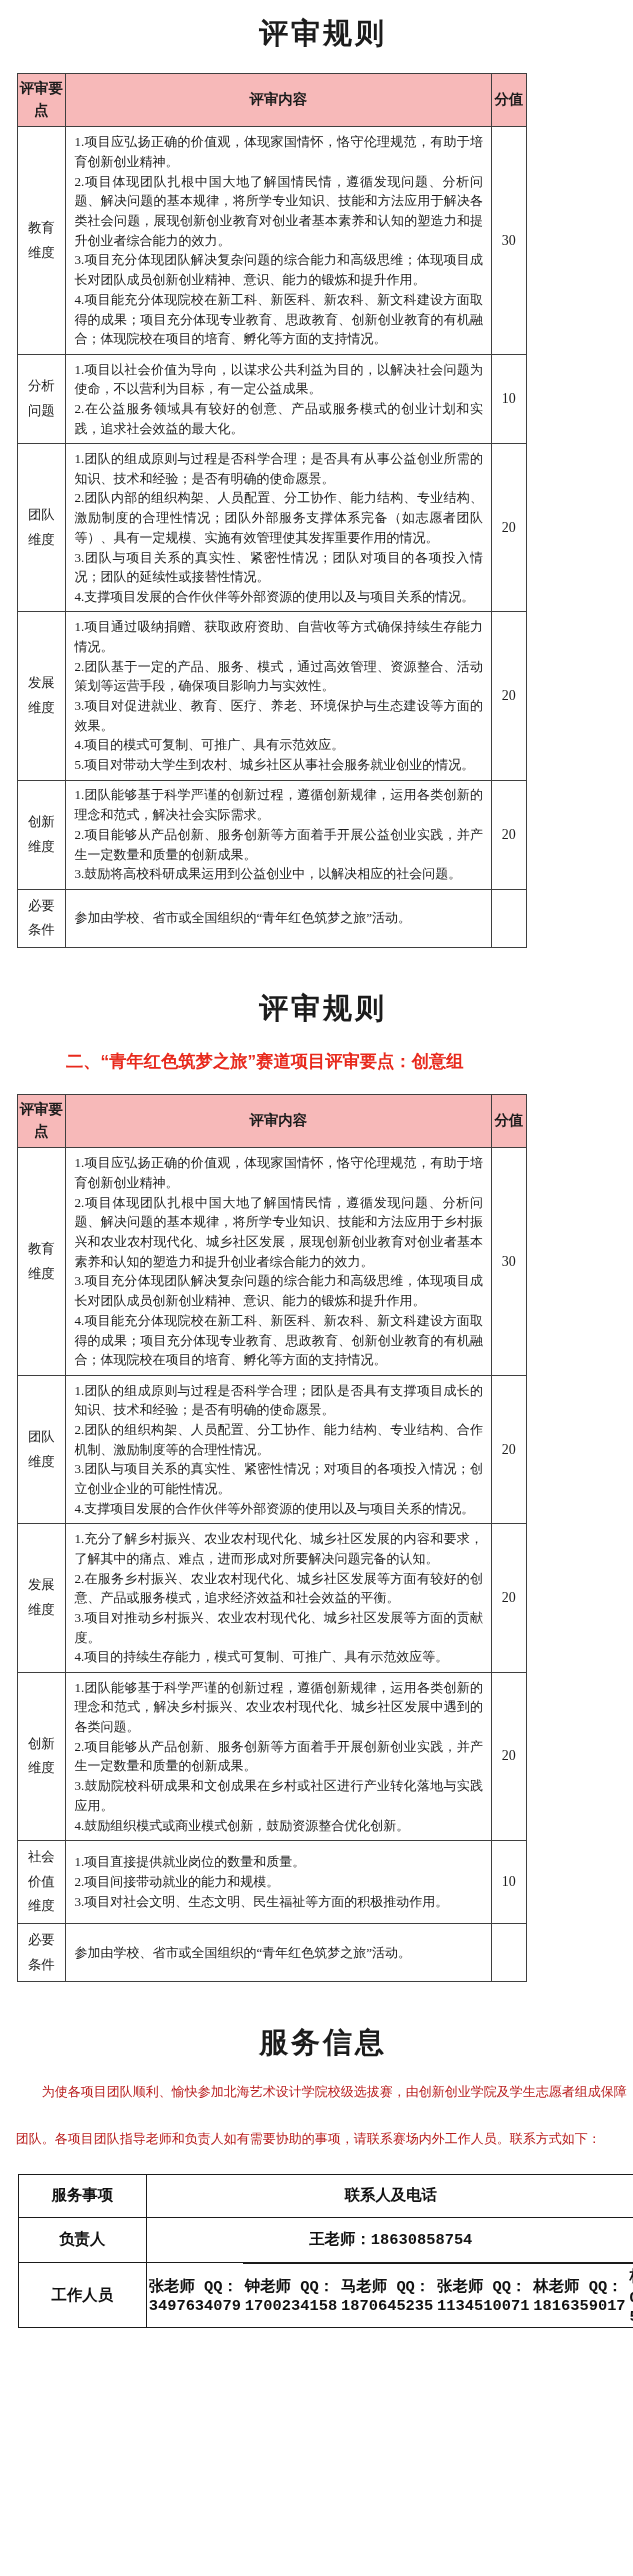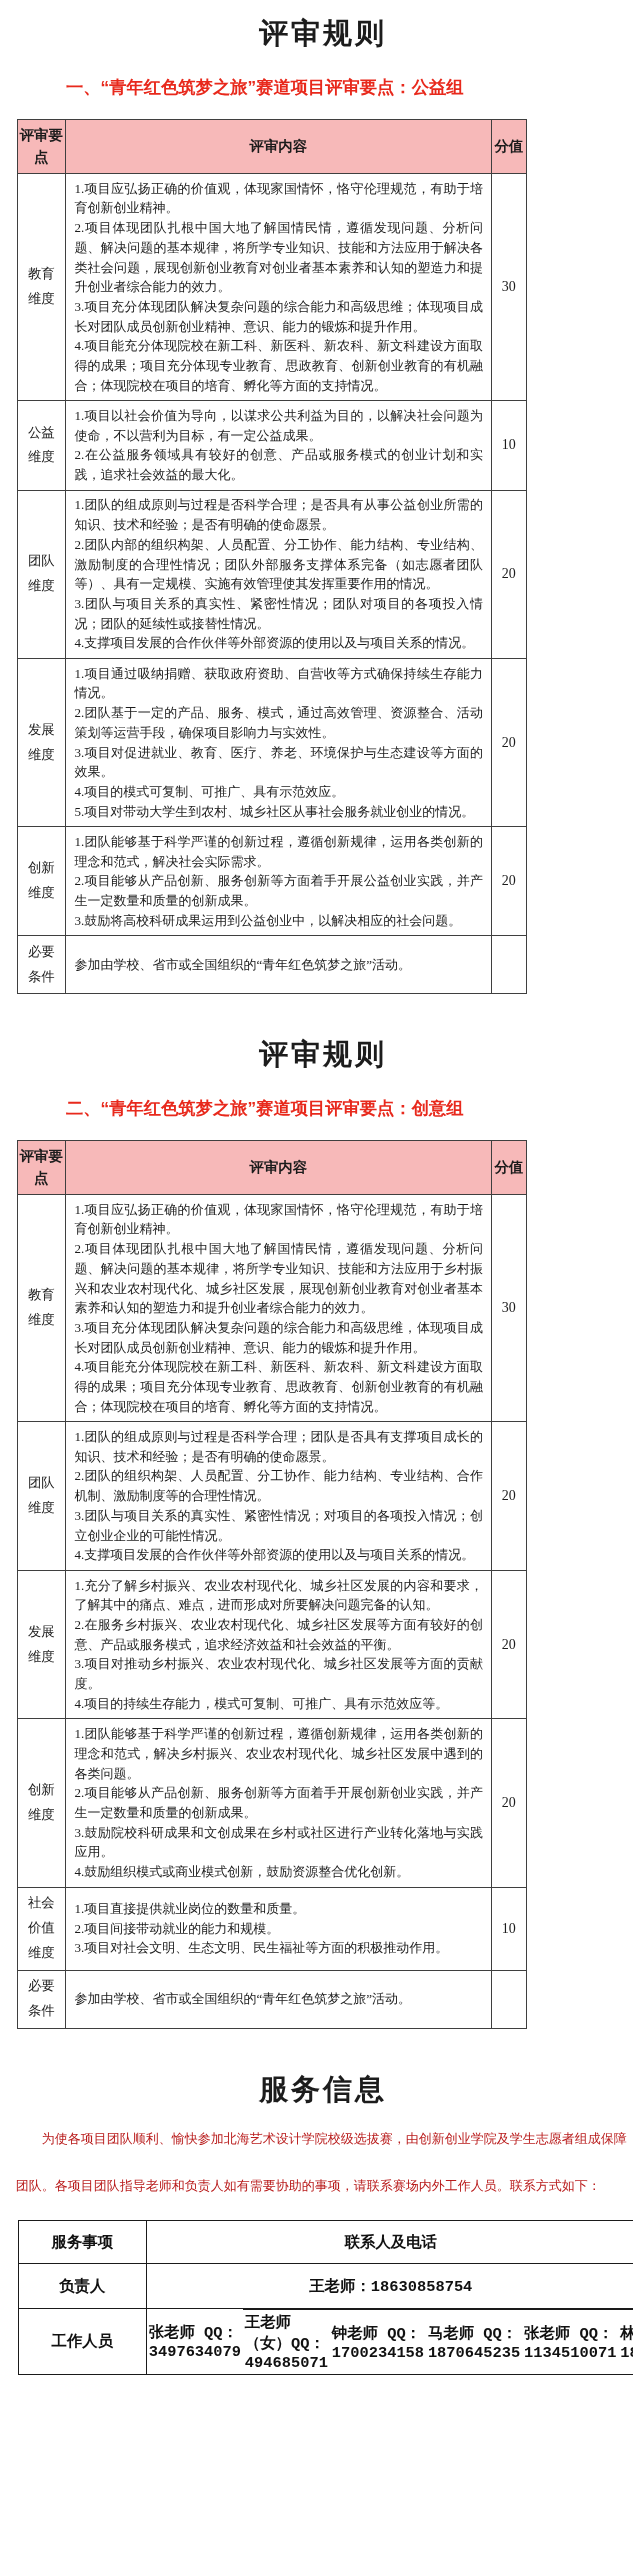--- a/index.html
+++ b/index.html
@@ -70,21 +70,20 @@
   }
   .ct-staff-item:first-child { border-top:none; }
 </style>
 </head>
 <body>
 
 <div class="page">
 
   <div>
     <div class="h-title pt-first">评审规则</div>
-    <div class="h-sub">一、“青年红色筑梦之旅”赛道项目评审要点：公益组</div>
     <table class="rules">
       <colgroup>
           <col class="c-dim">
           <col>
           <col class="c-score">
         </colgroup>
       <thead>
         <tr>
           <th>评审要点</th>
           <th>评审内容</th>
@@ -96,21 +95,21 @@
           <tr>
             <td class="dim">教育维度</td>
             <td class="content">1.项目应弘扬正确的价值观，体现家国情怀，恪守伦理规范，有助于培育创新创业精神。
 2.项目体现团队扎根中国大地了解国情民情，遵循发现问题、分析问题、解决问题的基本规律，将所学专业知识、技能和方法应用于解决各类社会问题，展现创新创业教育对创业者基本素养和认知的塑造力和提升创业者综合能力的效力。
 3.项目充分体现团队解决复杂问题的综合能力和高级思维；体现项目成长对团队成员创新创业精神、意识、能力的锻炼和提升作用。
 4.项目能充分体现院校在新工科、新医科、新农科、新文科建设方面取得的成果；项目充分体现专业教育、思政教育、创新创业教育的有机融合；体现院校在项目的培育、孵化等方面的支持情况。</td>
             <td class="score">30</td>
           </tr>
 
           <tr>
-            <td class="dim">公益维度</td>
+            <td class="dim">分析问题</td>
             <td class="content">1.项目以社会价值为导向，以谋求公共利益为目的，以解决社会问题为使命，不以营利为目标，有一定公益成果。
 2.在公益服务领域具有较好的创意、产品或服务模式的创业计划和实践，追求社会效益的最大化。</td>
             <td class="score">10</td>
           </tr>
 
           <tr>
             <td class="dim">团队维度</td>
             <td class="content">1.团队的组成原则与过程是否科学合理；是否具有从事公益创业所需的知识、技术和经验；是否有明确的使命愿景。
 2.团队内部的组织构架、人员配置、分工协作、能力结构、专业结构、激励制度的合理性情况；团队外部服务支撑体系完备（如志愿者团队等）、具有一定规模、实施有效管理使其发挥重要作用的情况。
 3.团队与项目关系的真实性、紧密性情况；团队对项目的各项投入情况；团队的延续性或接替性情况。
@@ -237,21 +236,20 @@
           <div class="ct-left">负责人</div>
           <div class="ct-right">王老师：18630858754</div>
         </div>
 
       <div class="ct-row ct-staff">
         <div class="ct-left">工作人员</div>
         <div class="ct-staff-list">
 
             <div class="ct-staff-item">张老师 QQ：3497634079</div>
 
-            <div class="ct-staff-item">王老师（女）QQ：494685071</div>
 
             <div class="ct-staff-item">钟老师 QQ：1700234158</div>
 
             <div class="ct-staff-item">马老师 QQ：1870645235</div>
 
             <div class="ct-staff-item">张老师 QQ：1134510071</div>
 
             <div class="ct-staff-item">林老师 QQ：1816359017</div>
 
             <div class="ct-staff-item">杨老师 QQ：575256244</div>

